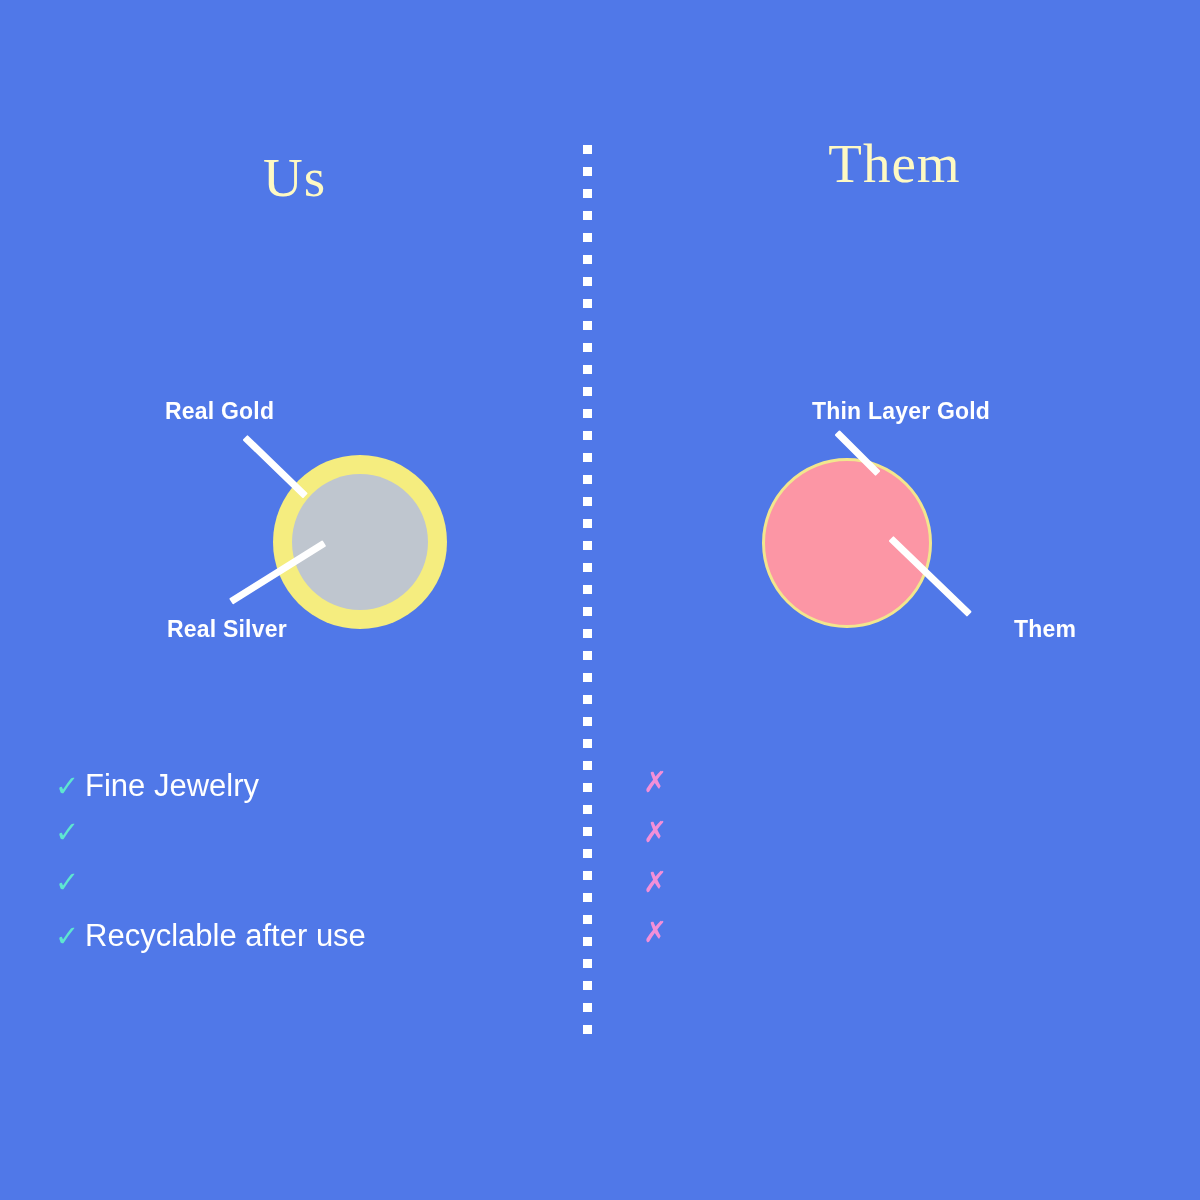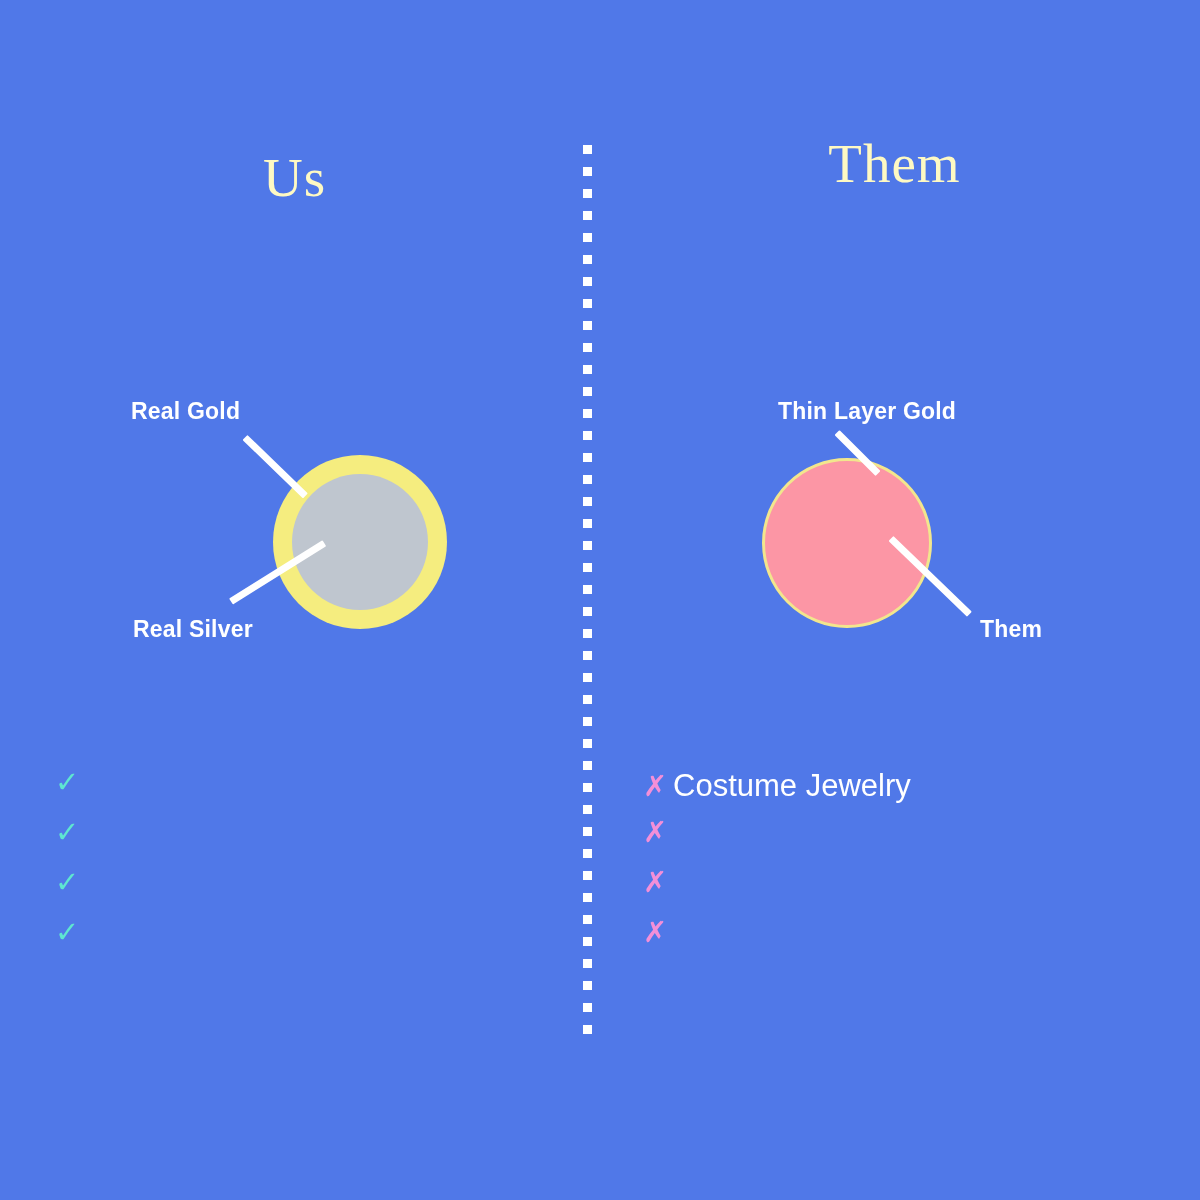--- a/index.html
+++ b/index.html
@@ -80,20 +80,21 @@
   }
 
   
   .callout {
     position:absolute;
     font-size:23px;
     font-weight:bold;
     color:#ffffff;
     white-space:nowrap;
     letter-spacing:.2px;
+    margin-left:34px;
   }
 
   
   .list { position:absolute; }
   #list-us   { left:55px;  top:768px; }
   #list-them { left:643px; top:768px; }
 
   .list-item {
     display:flex;
     align-items:baseline;
@@ -188,40 +189,41 @@
 
   <div class="callout" style="left:172px; top:18px;">Thin Layer Gold</div>
 
   <div class="callout" style="left:374px; top:236px;">Them</div>
 </div>
 
 <div class="list" id="list-us">
 
   <div class="list-item">
     <span class="mark check">✓</span>
-  </div>
-
-  <div class="list-item">
-    <span class="mark check">✓</span>
-  </div>
-
-  <div class="list-item">
-    <span class="mark check">✓</span>
-  </div>
-
-  <div class="list-item">
-    <span class="mark check">✓</span>
+    <span class="item-text">Fine Jewelry</span>
+  </div>
+
+  <div class="list-item">
+    <span class="mark check">✓</span>
+  </div>
+
+  <div class="list-item">
+    <span class="mark check">✓</span>
+  </div>
+
+  <div class="list-item">
+    <span class="mark check">✓</span>
+    <span class="item-text">Recyclable after use</span>
   </div>
 </div>
 
 <div class="list" id="list-them">
 
   <div class="list-item">
     <span class="mark cross">✗</span>
-    <span class="item-text">Costume Jewelry</span>
   </div>
 
   <div class="list-item">
     <span class="mark cross">✗</span>
   </div>
 
   <div class="list-item">
     <span class="mark cross">✗</span>
   </div>
 

